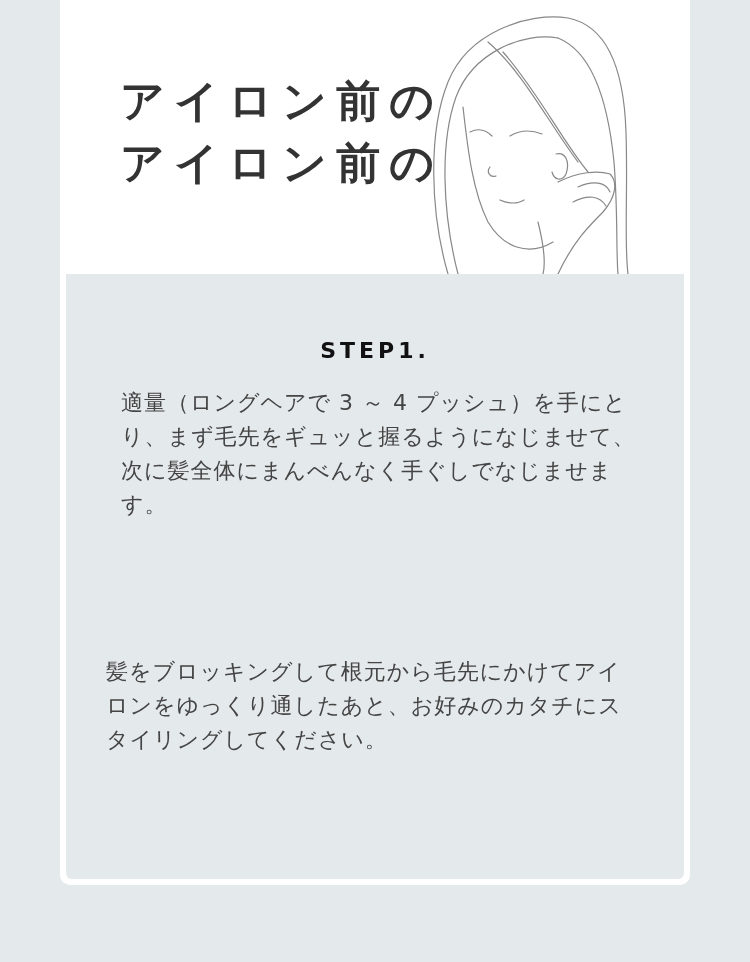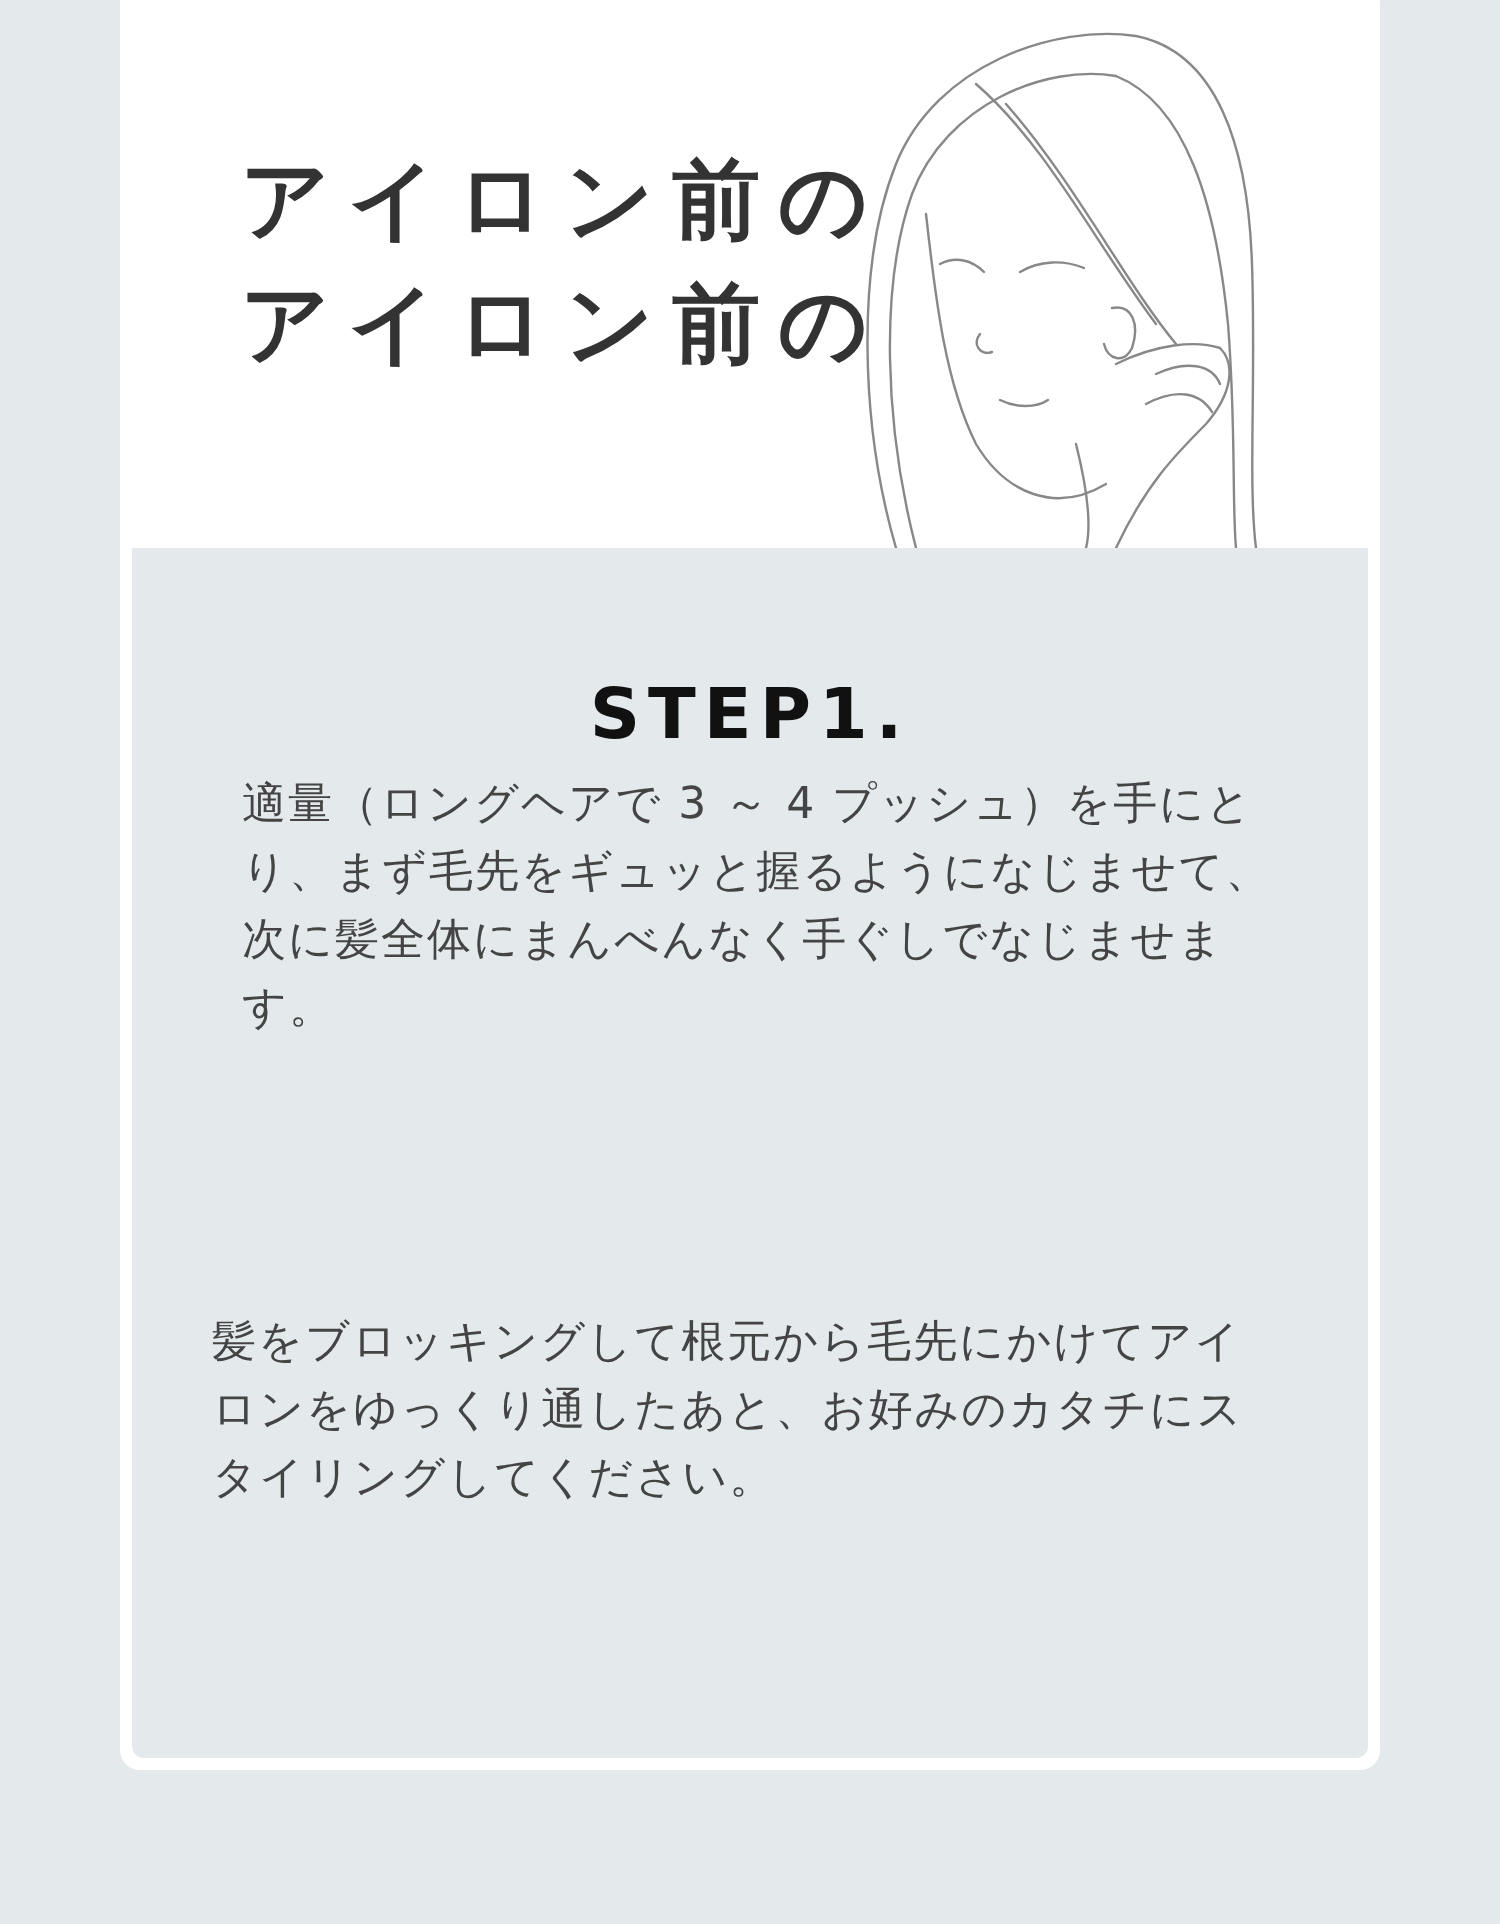--- a/index.html
+++ b/index.html
@@ -4,21 +4,21 @@
 <style>
   html,body{margin:0;padding:0;}
   body{width:750px;height:962px;background:#e4e9eb;position:relative;overflow:hidden;
        font-family:"DejaVu Sans","Liberation Sans",sans-serif;}
   .card{position:absolute;left:60px;top:-8px;width:630px;height:893px;background:#fff;border-radius:10px;}
   .title{position:absolute;left:60px;top:78px;font-size:44px;font-weight:bold;color:#333;
          letter-spacing:9px;line-height:62px;margin:0;}
   .illust{position:absolute;left:368px;top:20px;width:220px;height:262px;}
   .panel{position:absolute;left:6px;top:282px;width:618px;height:605px;background:#e4e9eb;border-radius:0 0 6px 6px;}
   .step-h{text-align:center;font-family:"DejaVu Sans","Liberation Sans",sans-serif;font-weight:bold;
-          font-size:35px;letter-spacing:4px;color:#111;margin:0;}
+          font-size:22px;letter-spacing:4px;color:#111;margin:0;}
   .step-p{margin:0 0 0 55px;width:520px;font-size:22px;line-height:34px;color:#444;letter-spacing:1px;}
   .s1h{position:absolute;top:64px;left:0;right:0;}
   .s1p{position:absolute;top:112px;left:0;}
   .s2h{position:absolute;top:334px;left:0;right:0;}
   .s2p{position:absolute;top:381px;left:0;margin-left:40px;}
 </style>
 </head>
 <body>
 
 <div class="card">

